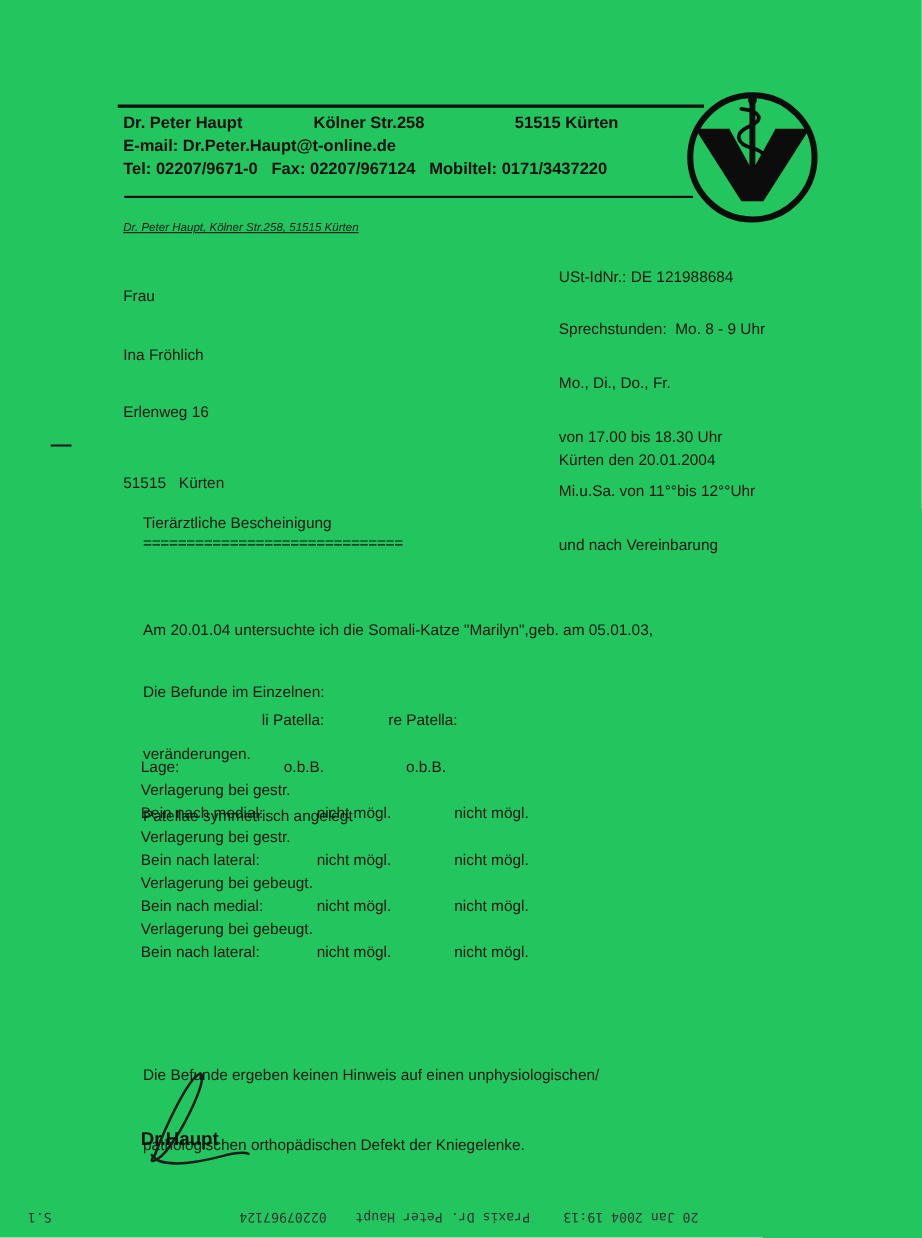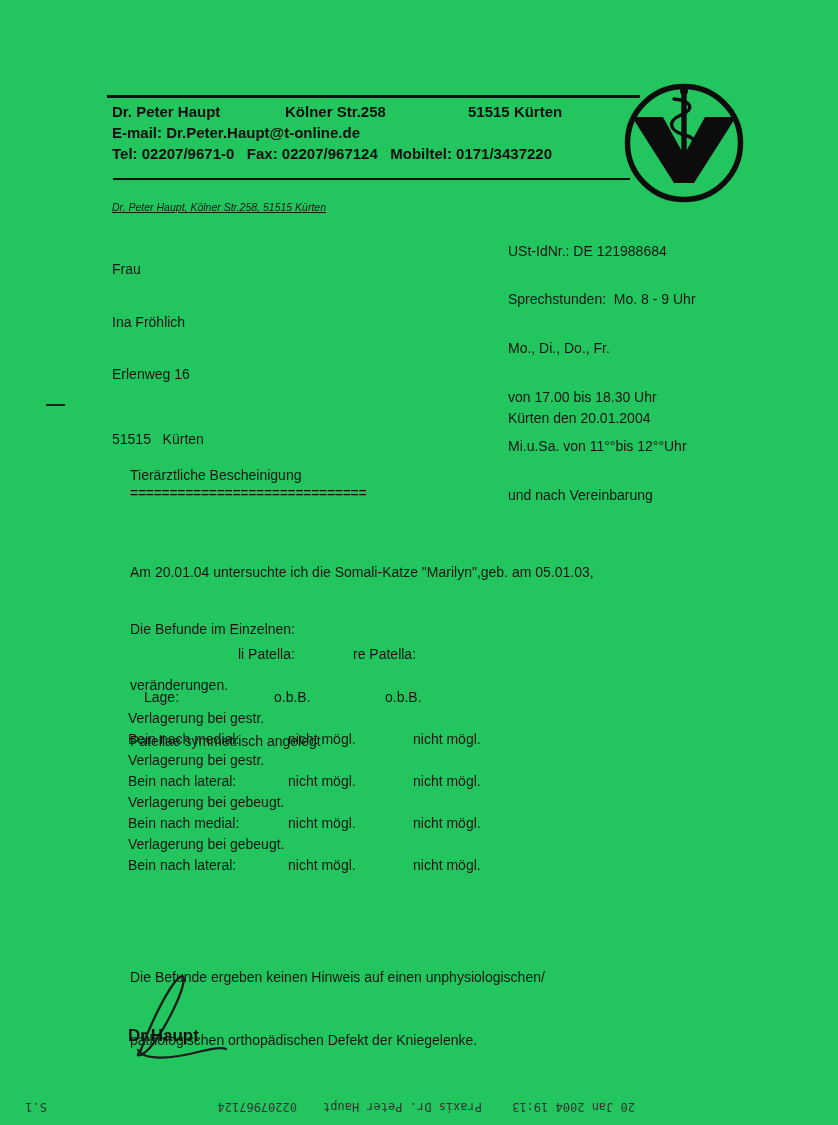--- a/index.html
+++ b/index.html
@@ -38,21 +38,21 @@
   .fold{left:46px;top:404px;width:19px;height:2px;background:#222;}
   
   .title{left:130px;top:467px;font-size:14px;}
   .title-underline{left:130px;top:485px;font-size:14px;letter-spacing:-0.3px;color:#111;}
   .bodytext{left:130px;top:526px;font-size:14px;line-height:18.7px;white-space:pre;}
   .colheads{left:0;top:646px;width:665px;height:20px;font-size:14px;}
   .colheads .c1{position:absolute;left:238px;}
   .colheads .c2{position:absolute;left:353px;}
   .findings{left:0;top:687px;width:700px;font-size:14px;}
   .frow{display:grid;grid-template-columns:160px 125px auto;padding-left:128px;height:21px;line-height:21px;white-space:pre;}
-  .frow.first{grid-template-columns:130px 111px auto;margin-left:16px;}
+  .frow.first{grid-template-columns:130px 111px auto;}
   .conclusion{left:130px;top:925px;font-size:14px;line-height:21px;white-space:pre;}
   
   .sig-svg{left:110px;top:972px;}
   .sig-name{left:128px;top:1026px;font-size:17px;font-weight:bold;color:#101010;}
   
   .fax{left:0;top:1098px;width:838px;height:16px;transform:rotate(180deg);
        font-family:"DejaVu Sans Mono", monospace;font-size:12px;color:#333;}
   .fax span{position:absolute;top:0;white-space:pre;}
   .fax .f-dt{left:203px;}
   .fax .f-st{left:356px;}

